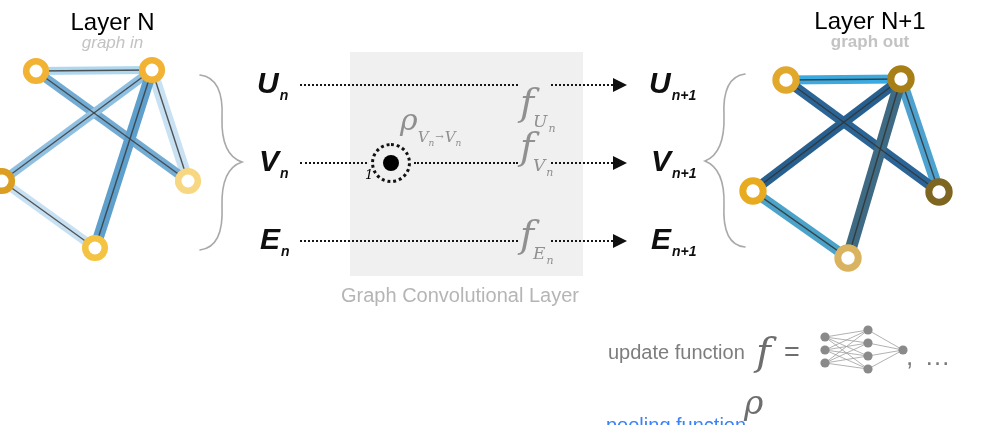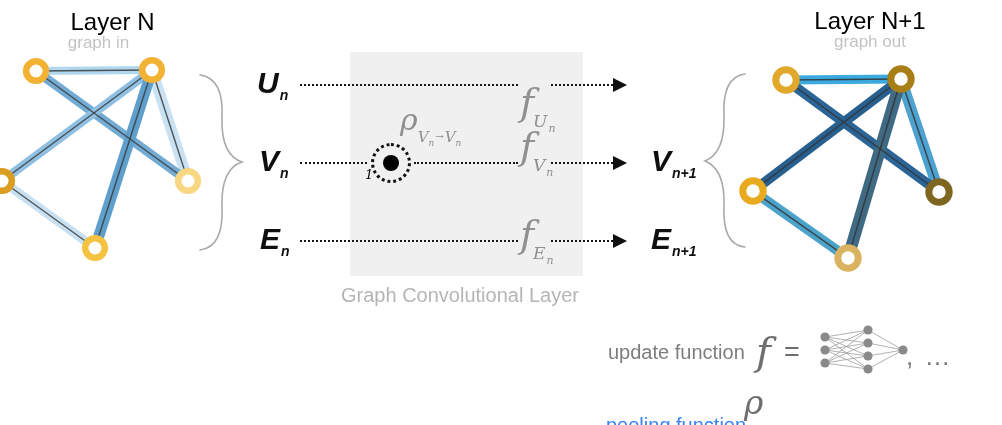--- a/index.html
+++ b/index.html
@@ -6,23 +6,23 @@
   html,body { background:#ffffff; }
   .canvas {
     position:relative; width:1002px; height:425px; overflow:hidden;
     background:#ffffff; font-family:"Liberation Sans", sans-serif;
   }
 
   
   .panel-title { position:absolute; text-align:center; font-size:24px; color:#000000; white-space:nowrap; }
   .panel-subtitle { position:absolute; text-align:center; font-size:17px; color:#c3c3c3; white-space:nowrap; }
   .pt-left  { left:30px;  top:8px;  width:165px; }
-  .ps-left  { left:16px;  top:33px; width:165px; }
+  .ps-left  { left:30px;  top:33px; width:165px;font-style:italic; }
   .pt-right { left:790px; top:7px;  width:160px; }
-  .ps-right { left:790px; top:32px; width:160px; }
+  .ps-right { left:790px; top:32px; width:160px;font-weight:bold; }
 
   
   .gcl-box { position:absolute; left:350px; top:52px; width:233px; height:224px; background:#f0f0f0; }
   .gcl-caption { position:absolute; left:341px; top:284px; width:252px; text-align:left;
                  font-size:20px; color:#b5b5b5; white-space:nowrap; }
 
   
   #diagram-svg { position:absolute; left:0; top:0; width:1002px; height:425px; }
   .brace { stroke:#a9a9a9; stroke-width:1.6; fill:none; stroke-linecap:round; }
 
@@ -163,20 +163,21 @@
         <circle cx="868" cy="369" r="4.6" fill="#8a8a8a"></circle>
         <circle cx="903" cy="350" r="4.6" fill="#8a8a8a"></circle>
       </g>
   </svg>
 
   <div class="io-label in-u"><span>U</span><span class="ssub">n</span></div>
   <div class="dotline dl-u1"></div>
   <div class="dotline dl-u2"></div>
   <div class="arrowhead ah-u"></div>
   <div class="f-label f-u"><span class="f-main">f</span><span class="f-sub"><span>U</span><span class="f-subsub">n</span></span></div>
+  <div class="io-label out-u"><span>U</span><span class="ssub">n+1</span></div>
 
   <div class="io-label in-v"><span>V</span><span class="ssub">n</span></div>
   <div class="dotline dl-v1"></div>
   <div class="dotline dl-v2"></div>
   <div class="dotline dl-v3"></div>
   <div class="arrowhead ah-v"></div>
   <div class="f-label f-v"><span class="f-main">f</span><span class="f-sub"><span>V</span><span class="f-subsub">n</span></span></div>
   <div class="io-label out-v"><span>V</span><span class="ssub">n+1</span></div>
 
   <div class="io-label in-e"><span>E</span><span class="ssub">n</span></div>

